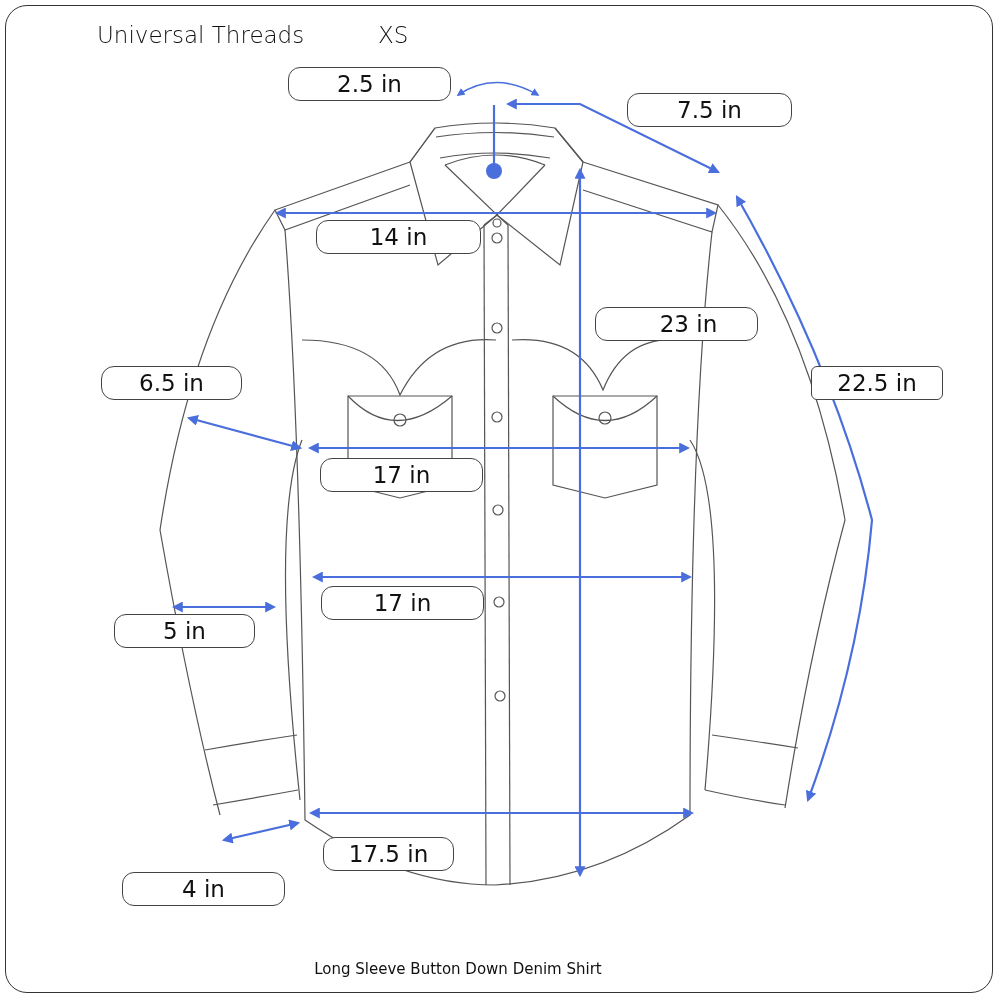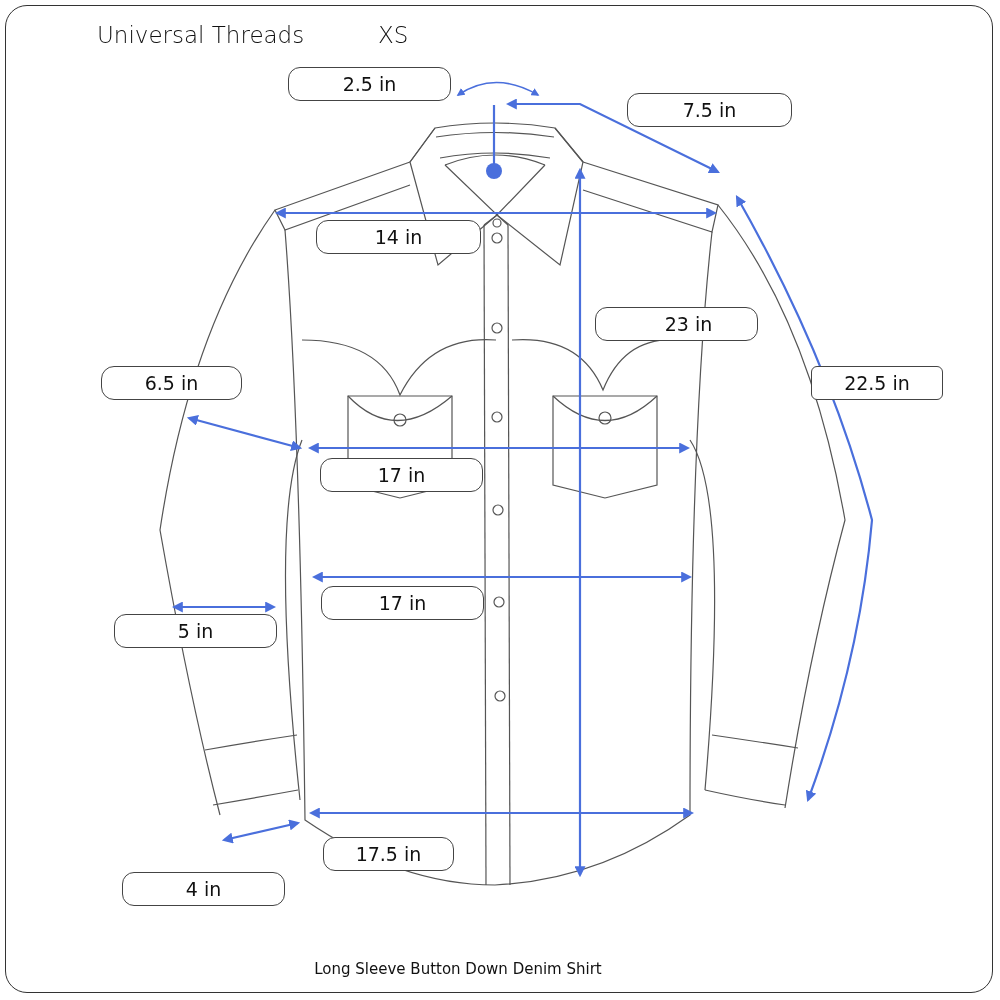--- a/index.html
+++ b/index.html
@@ -1,21 +1,21 @@
 <!DOCTYPE html>
 <html><head>
 <meta charset="utf-8">
 <style>
   html,body{margin:0;padding:0;background:#fff;}
   body{width:1000px;height:1000px;position:relative;overflow:hidden;font-family:"DejaVu Sans","Liberation Sans",sans-serif;}
   .frame{position:absolute;left:5px;top:5px;width:988px;height:988px;border:1.5px solid #333;border-radius:22px;box-sizing:border-box;}
   svg{position:absolute;left:0;top:0;}
   .title{position:absolute;top:22px;font-size:23px;color:#111;font-weight:300;}
   .pill{position:absolute;height:34px;border:1.3px solid #444;border-radius:12px;background:#fff;box-sizing:border-box;
-        display:flex;align-items:center;justify-content:center;font-size:19px;color:#111;}
+        display:flex;align-items:center;justify-content:center;font-size:23px;color:#111;}
   .caption{position:absolute;left:0;width:916px;top:960px;text-align:center;font-size:15px;color:#111;}
 </style>
 </head>
 <body>
 
 <div class="frame"></div>
 
 <svg width="1000" height="1000" viewBox="0 0 1000 1000">
   <defs>
     <marker id="ah" viewBox="0 0 10 10" refX="8" refY="5" markerWidth="5" markerHeight="5" orient="auto-start-reverse">
@@ -90,17 +90,17 @@
 <div class="title" style="left:378px;">XS</div>
 
 <div class="pill" style="left:288px;top:67px;width:163px;">2.5 in</div>
 <div class="pill" style="left:627px;top:93px;width:165px;">7.5 in</div>
 <div class="pill" style="left:316px;top:220px;width:165px;">14 in</div>
 <div class="pill" style="left:595px;top:307px;width:163px;padding-left:24px;">23 in</div>
 <div class="pill" style="left:811px;top:366px;width:132px;border-radius:6px;">22.5 in</div>
 <div class="pill" style="left:101px;top:366px;width:141px;border-radius:13px;">6.5 in</div>
 <div class="pill" style="left:320px;top:458px;width:163px;">17 in</div>
 <div class="pill" style="left:321px;top:586px;width:163px;">17 in</div>
-<div class="pill" style="left:114px;top:614px;width:163px;">5 in</div>
+<div class="pill" style="left:114px;top:614px;width:141px;">5 in</div>
 <div class="pill" style="left:323px;top:837px;width:131px;">17.5 in</div>
 <div class="pill" style="left:122px;top:872px;width:163px;">4 in</div>
 
 <div class="caption">Long Sleeve Button Down Denim Shirt</div>
 
 </body></html>

